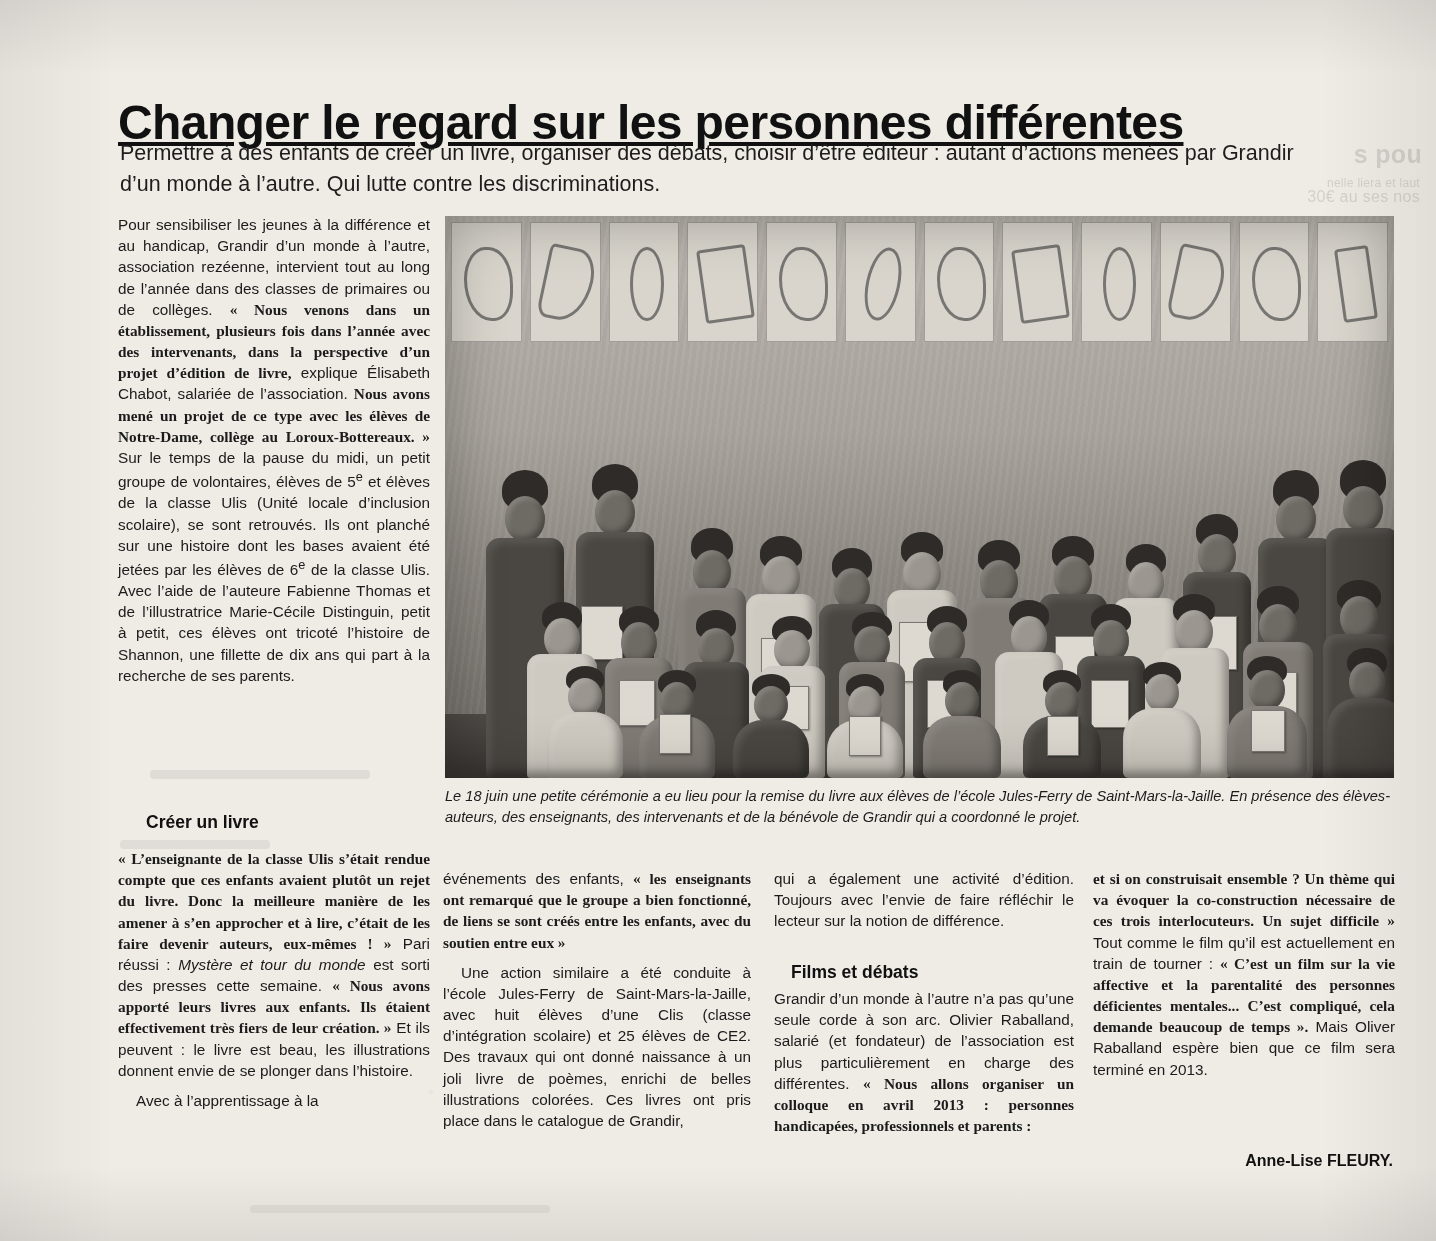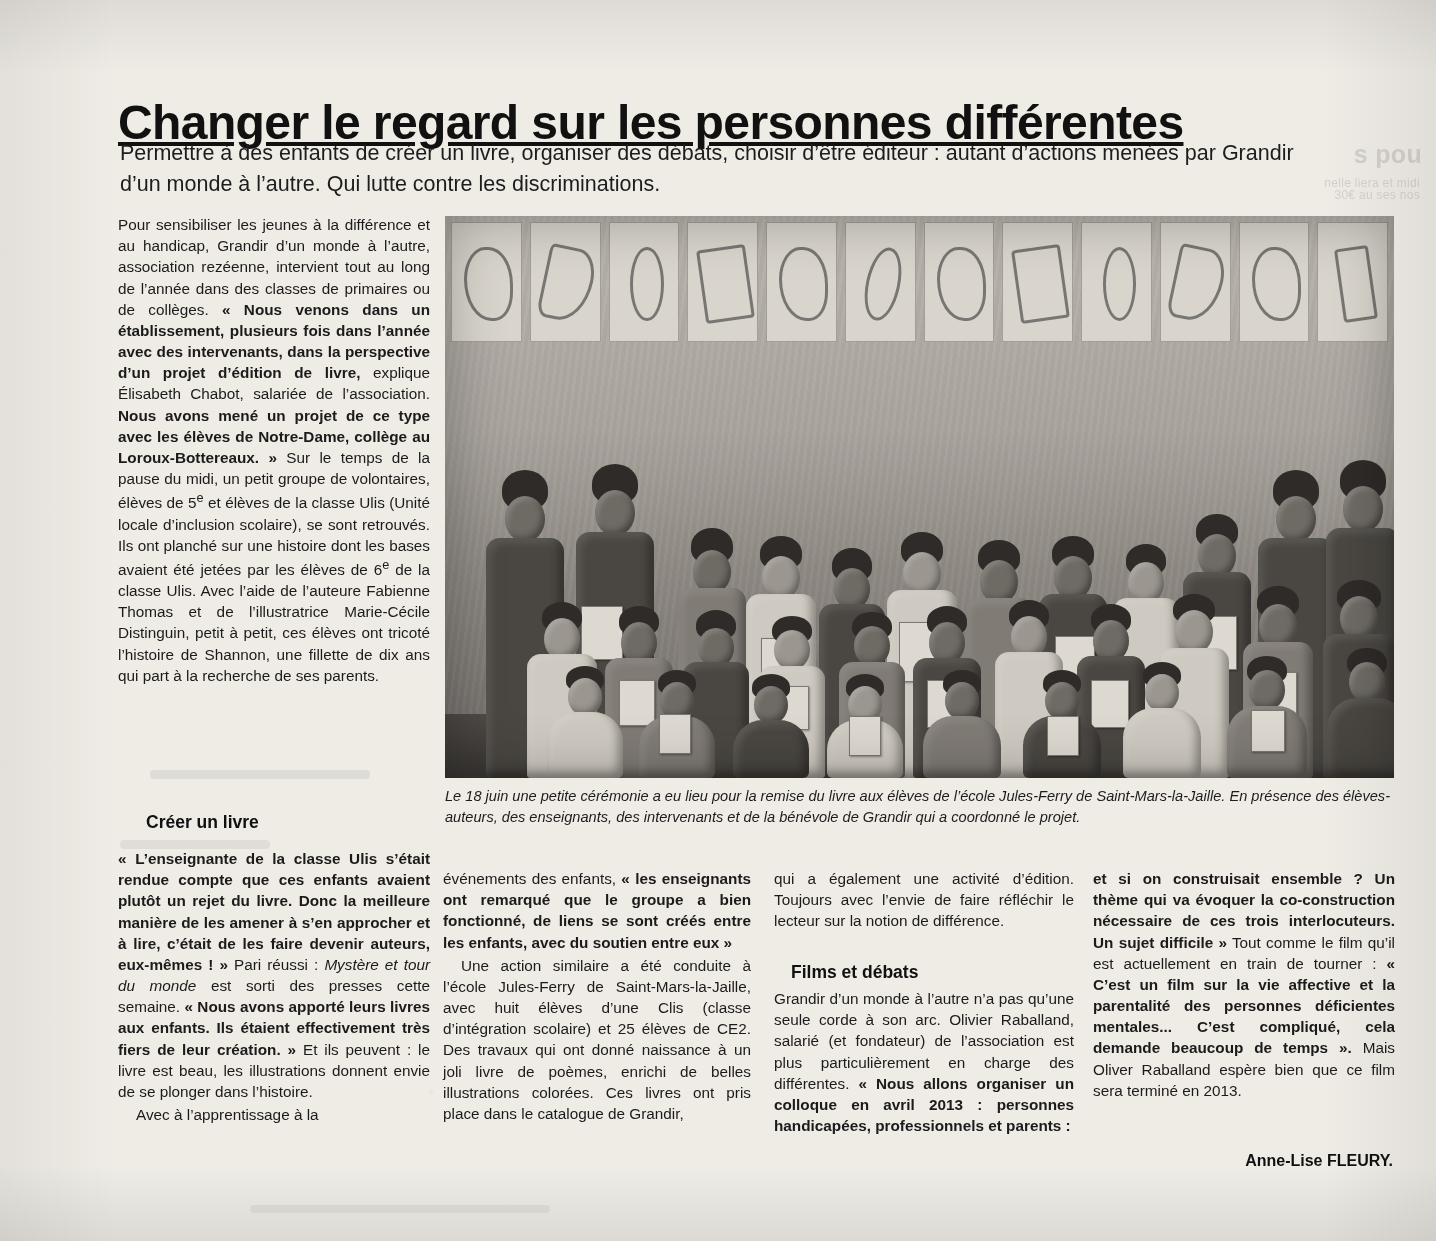--- a/index.html
+++ b/index.html
@@ -43,21 +43,21 @@
     pointer-events: none;
     white-space: nowrap;
   }
   .ghost-title {
     right: 14px;
     top: 140px;
     font-size: 25px;
     font-weight: bold;
   }
   .ghost-l1 { right: 16px; top: 176px; font-size: 12px; }
-  .ghost-l2 { right: 16px; top: 188px; font-size: 12px; }
+  .ghost-l2 { right: 16px; top: 188px; font-size: 16px; }
   .ghost-blob1 { left: 150px; top: 770px; width: 220px; height: 9px; background: rgba(80,80,80,.10); border-radius: 4px;}
   .ghost-blob2 { left: 120px; top: 840px; width: 150px; height: 9px; background: rgba(80,80,80,.09); border-radius: 4px;}
   .ghost-blob3 { left: 250px; top: 1205px; width: 300px; height: 8px; background: rgba(80,80,80,.08); border-radius: 4px;}
 
   .headline {
     position: absolute;
     left: 118px;
     top: 66px;
     width: 1280px;
     font-size: 48px;
@@ -79,40 +79,40 @@
 
   .col {
     position: absolute;
     font-size: 15.3px;
     line-height: 1.385;
     text-align: justify;
     text-justify: inter-word;
     hyphens: auto;
   }
   .col p { margin: 0; }
-  .col p + p { margin-top: 2px; text-indent: 18px; }
+  .col p + p { margin-top: 9px; text-indent: 18px; }
 
   #col1 { left: 118px; top: 214px; width: 312px; }
   #col1b { left: 118px; top: 848px; width: 312px; }
 
   .subhead {
     position: absolute;
     font-size: 17.5px;
     font-weight: bold;
     color: #111;
   }
   #sub1 { left: 146px; top: 812px; }
   #sub2 { left: 791px; top: 962px; }
 
   #col2 { left: 443px; top: 868px; width: 308px; }
   #col3 { left: 774px; top: 868px; width: 300px; }
   #col3b { left: 774px; top: 988px; width: 300px; }
   #col4 { left: 1093px; top: 868px; width: 302px; }
 
-  .b { font-weight: bold; }
+  .b { font-weight: bold; font-family: Liberation Serif, serif; }
   .it { font-style: italic; }
 
   .byline {
     position: absolute;
     right: 43px;
     top: 1152px;
     font-size: 16px;
     font-weight: bold;
     color: #111;
   }
@@ -226,21 +226,21 @@
   }
 </style>
 </head>
 <body>
 
 <div class="page">
 
   <div class="grain"></div>
 
   <div class="ghost ghost-title">s pou</div>
-  <div class="ghost ghost-l1">nelle liera et midi</div>
+  <div class="ghost ghost-l1">nelle liera et laut</div>
   <div class="ghost ghost-l2">30€ au ses nos</div>
   <div class="ghost ghost-blob1"></div>
   <div class="ghost ghost-blob2"></div>
   <div class="ghost ghost-blob3"></div>
 
   <h1 class="headline">Changer le regard sur les personnes différentes</h1>
 
   <div class="standfirst">Permettre à des enfants de créer un livre, organiser des débats, choisir d’être éditeur : autant d’actions menées par Grandir d’un monde à l’autre. Qui lutte contre les discriminations.</div>
 
   <div class="photo">

